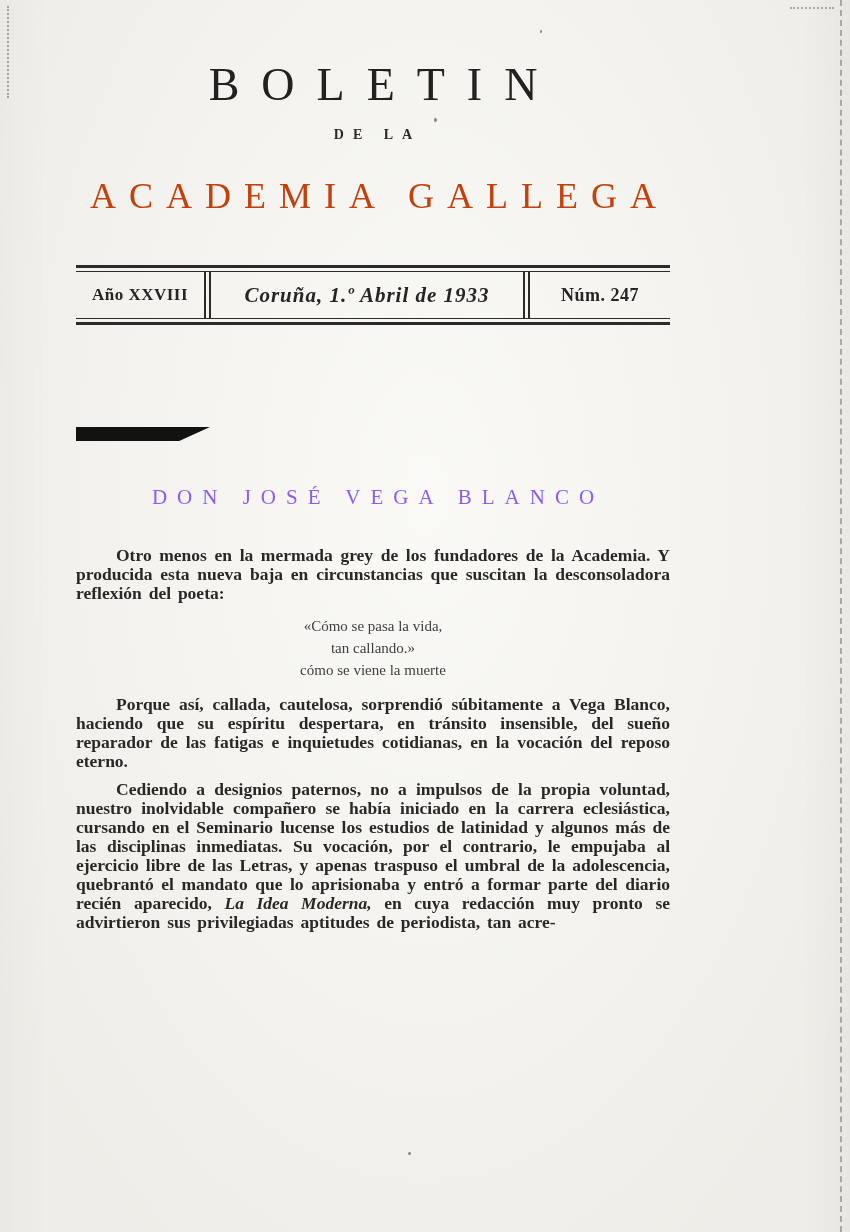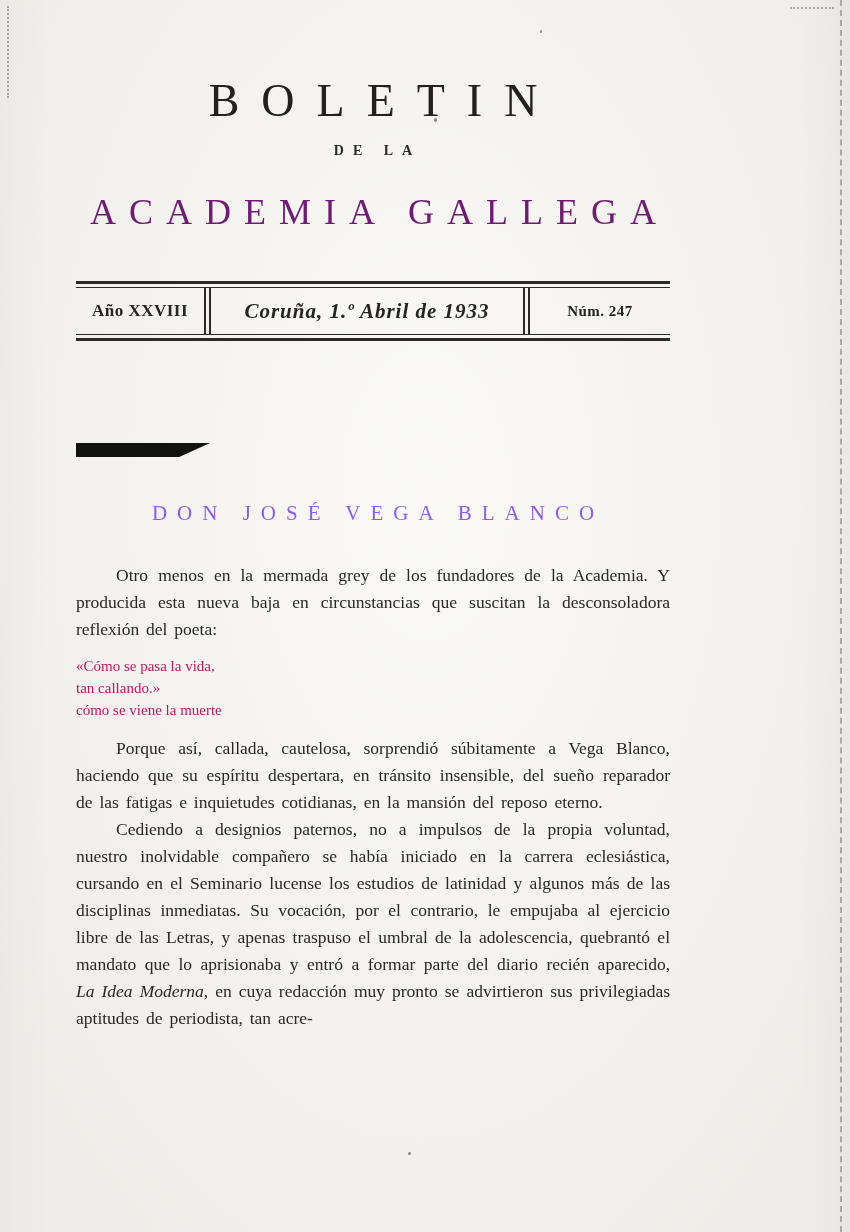--- a/index.html
+++ b/index.html
@@ -20,21 +20,21 @@
     position: absolute;
     inset: 0;
     background:
       radial-gradient(ellipse at 50% 40%, rgba(255,255,255,0.45), rgba(0,0,0,0.03) 85%),
       linear-gradient(90deg, rgba(0,0,0,0.02), rgba(0,0,0,0) 6%, rgba(0,0,0,0) 94%, rgba(0,0,0,0.03));
     pointer-events: none;
   }
   .content {
     position: absolute;
     left: 76px;
-    top: 16px;
+    top: 0;
     width: 594px;
   }
 
   
   .journal-title {
     margin-top: 58px;
     text-align: center;
     font-size: 46px;
     letter-spacing: 22px;
     text-indent: 22px;
@@ -50,21 +50,21 @@
     text-indent: 9px;
     color: #2b2a28;
   }
   .journal-title2 {
     margin-top: 32px;
     text-align: center;
     font-size: 36px;
     letter-spacing: 13px;
     text-indent: 13px;
     font-weight: 400;
-    color: #701a75;
+    color: #c2410c;
   }
 
   .issue-box {
     margin-top: 48px;
   }
   .rule-thick { height: 3px; background: #2b2a28; }
   .rule-thin  { height: 1px; background: #2b2a28; }
   .rule-gap   { height: 3px; }
   .issue-row {
     display: flex;
@@ -84,21 +84,21 @@
   }
   .issue-date {
     flex: 1;
     font-size: 21px;
     font-weight: bold;
     font-style: italic;
     letter-spacing: 1px;
   }
   .issue-number {
     width: 140px;
-    font-size: 15px;
+    font-size: 18px;
     font-weight: bold;
     letter-spacing: 0.5px;
   }
   .vsep {
     width: 3px;
     border-left: 2px solid #2b2a28;
     border-right: 2px solid #2b2a28;
   }
 
   
@@ -119,33 +119,35 @@
     text-indent: 10px;
     font-weight: 400;
     color: #8b5cf6;
   }
   .body-text {
     margin-top: 36px;
   }
   .body-text p {
     margin: 0;
     font-size: 17.5px;
-    line-height: 27px;
+    line-height: 19px;
     text-align: justify;
     text-indent: 40px;
     word-spacing: 2.5px;
     color: #29282696;
     color: #292826;
-  }
-  .body-text p + p { margin-top: 0; }
+    font-weight: bold;
+  }
+  .body-text p + p { margin-top: 9px; }
   .quote {
     margin: 12px 0 14px;
+    text-align: center;
     font-size: 15px;
     line-height: 22px;
-    color: #be185d;
+    color: #404040;
   }
   .italic { font-style: italic; }
 
   
   .edge-right-dashes {
     position: absolute;
     top: 0;
     right: 8px;
     height: 1232px;
     width: 0;
@@ -218,21 +220,21 @@
   <div class="body-text">
 
     <p>Otro menos en la mermada grey de los fundadores de la Academia. Y producida esta nueva baja en circunstancias que suscitan la desconsoladora reflexión del poeta:</p>
 
     <div class="quote">
       <div>«Cómo se pasa la vida,</div>
       <div>tan callando.»</div>
       <div>cómo se viene la muerte</div>
     </div>
 
-    <p>Porque así, callada, cautelosa, sorprendió súbitamente a Vega Blanco, haciendo que su espíritu despertara, en tránsito insensible, del sueño reparador de las fatigas e inquietudes cotidianas, en la mansión del reposo eterno.</p>
+    <p>Porque así, callada, cautelosa, sorprendió súbitamente a Vega Blanco, haciendo que su espíritu despertara, en tránsito insensible, del sueño reparador de las fatigas e inquietudes cotidianas, en la vocación del reposo eterno.</p>
 
     <p><span>Cediendo a designios paternos, no a impulsos de la propia voluntad, nuestro inolvidable compañero se había iniciado en la carrera eclesiástica, cursando en el Seminario lucense los estudios de latinidad y algunos más de las disciplinas inmediatas. Su vocación, por el contrario, le empujaba al ejercicio libre de las Letras, y apenas traspuso el umbral de la adolescencia, quebrantó el mandato que lo aprisionaba y entró a formar parte del diario recién aparecido, </span><span class="italic">La Idea Moderna,</span><span> en cuya redacción muy pronto se advirtieron sus privilegiadas aptitudes de periodista, tan acre-</span></p>
   </div>
 
 </div>
 
 <div class="edge-right-dashes"></div>
 <div class="edge-left-dots"></div>
 <div class="edge-top-dots"></div>
 <div class="speck speck-1"></div>

